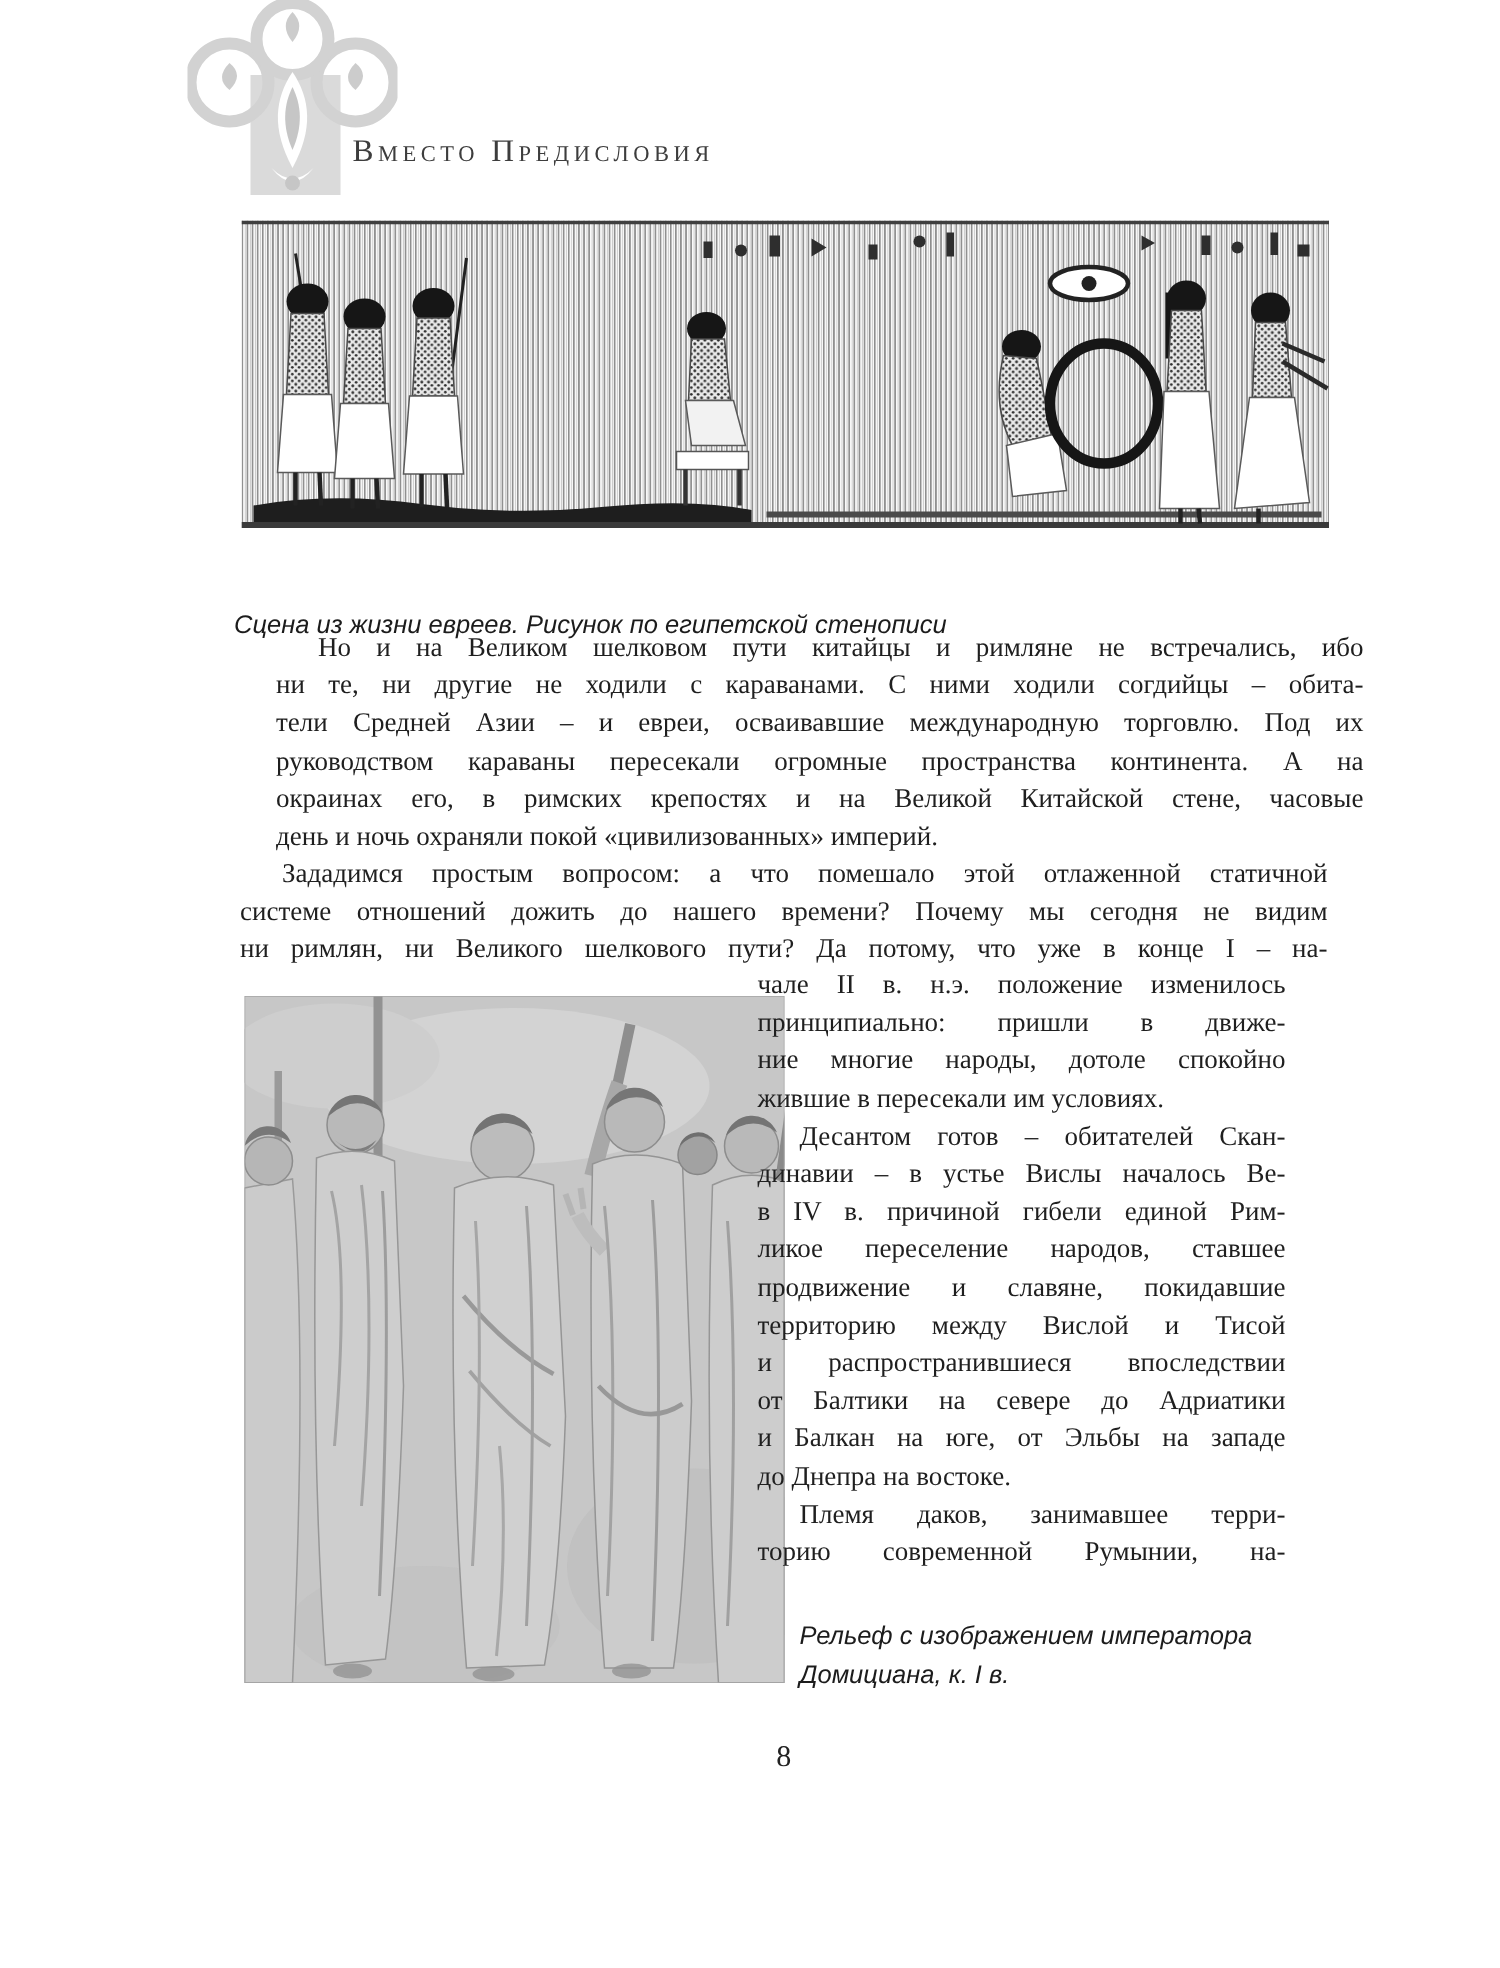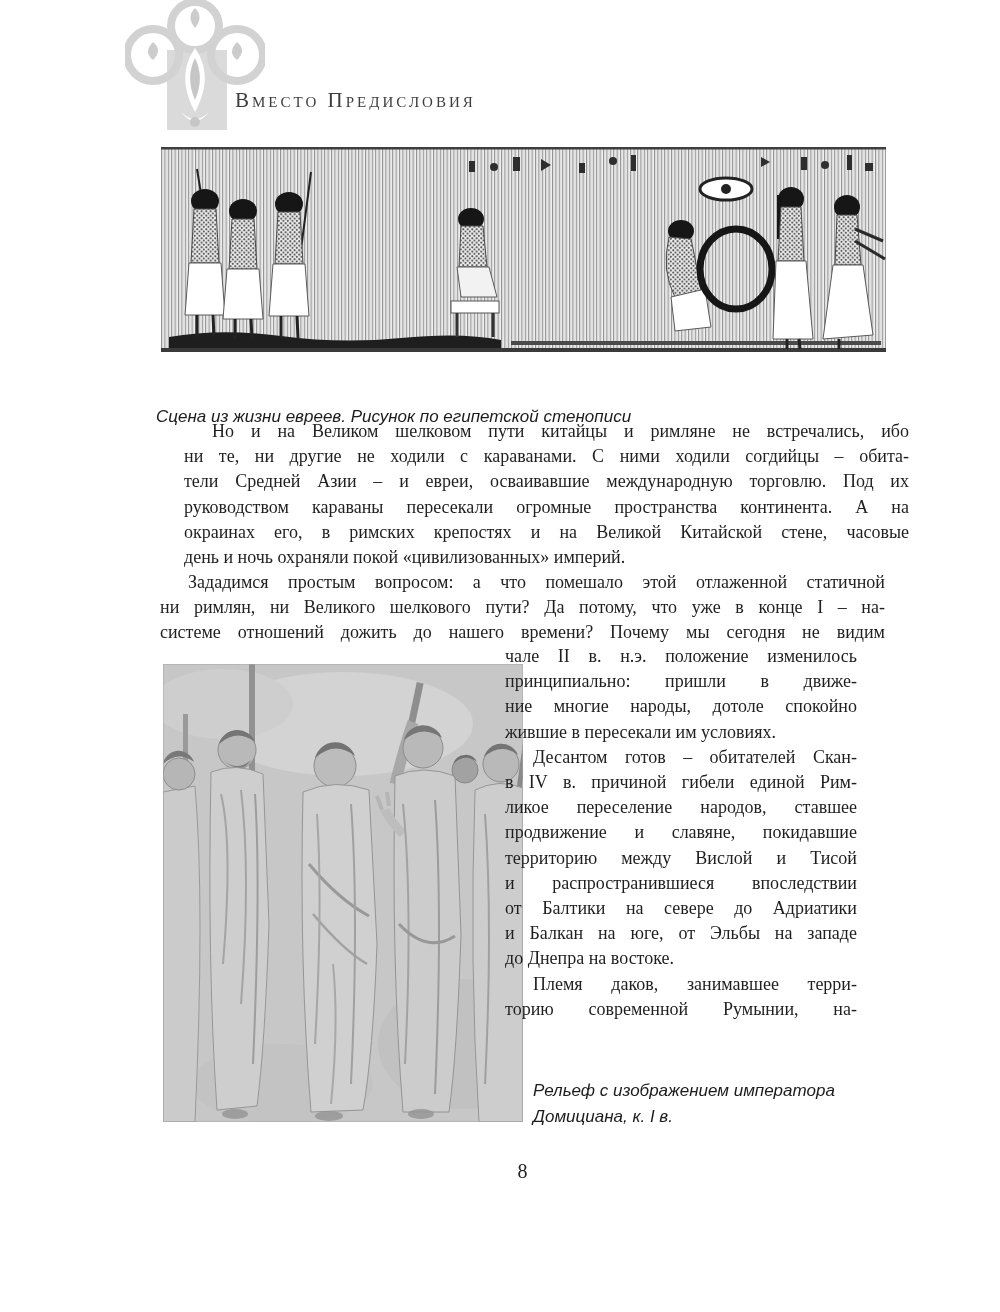--- a/index.html
+++ b/index.html
@@ -163,22 +163,22 @@
   <div class="bodycol p1">
       <div class="tline jl ind">Но и на Великом шелковом пути китайцы и римляне не встречались, ибо</div>
       <div class="tline jl">ни те, ни другие не ходили с караванами. С ними ходили согдийцы – обита-</div>
       <div class="tline jl">тели Средней Азии – и евреи, осваивавшие международную торговлю. Под их</div>
       <div class="tline jl">руководством караваны пересекали огромные пространства континента. А на</div>
       <div class="tline jl">окраинах его, в римских крепостях и на Великой Китайской стене, часовые</div>
       <div class="tline">день и ночь охраняли покой «цивилизованных» империй.</div>
     </div>
   <div class="bodycol p2a">
       <div class="tline jl ind">Зададимся простым вопросом: а что помешало этой отлаженной статичной</div>
+      <div class="tline jl">системе отношений дожить до нашего времени? Почему мы сегодня не видим</div>
       <div class="tline jl">ни римлян, ни Великого шелкового пути? Да потому, что уже в конце I – на-</div>
-      <div class="tline jl">системе отношений дожить до нашего времени? Почему мы сегодня не видим</div>
     </div>
 
   <figure class="fig2">
     <svg viewBox="0 0 360 458" preserveAspectRatio="none">
       <rect width="360" height="458" fill="#c7c7c7"></rect>
       <ellipse cx="180" cy="60" rx="130" ry="52" fill="#d3d3d3"></ellipse>
       <ellipse cx="60" cy="40" rx="70" ry="35" fill="#cecece"></ellipse>
       <ellipse cx="300" cy="380" rx="85" ry="65" fill="#bcbcbc" opacity="0.6"></ellipse>
       <ellipse cx="120" cy="420" rx="90" ry="40" fill="#c0c0c0" opacity="0.6"></ellipse>
 
@@ -240,20 +240,21 @@
 
   <div class="rightcol">
     <div>
         <div class="tline jl">чале II в. н.э. положение изменилось</div>
         <div class="tline jl">принципиально: пришли в движе-</div>
         <div class="tline jl">ние многие народы, дотоле спокойно</div>
         <div class="tline">жившие в пересекали им условиях.</div>
       </div>
     <div>
         <div class="tline jl ind">Десантом готов – обитателей Скан-</div>
+        <div class="tline jl">динавии – в устье Вислы началось Ве-</div>
         <div class="tline jl">в IV в. причиной гибели единой Рим-</div>
         <div class="tline jl">ликое переселение народов, ставшее</div>
         <div class="tline jl">продвижение и славяне, покидавшие</div>
         <div class="tline jl">территорию между Вислой и Тисой</div>
         <div class="tline jl">и распространившиеся впоследствии</div>
         <div class="tline jl">от Балтики на севере до Адриатики</div>
         <div class="tline jl">и Балкан на юге, от Эльбы на западе</div>
         <div class="tline">до Днепра на востоке.</div>
       </div>
     <div>

